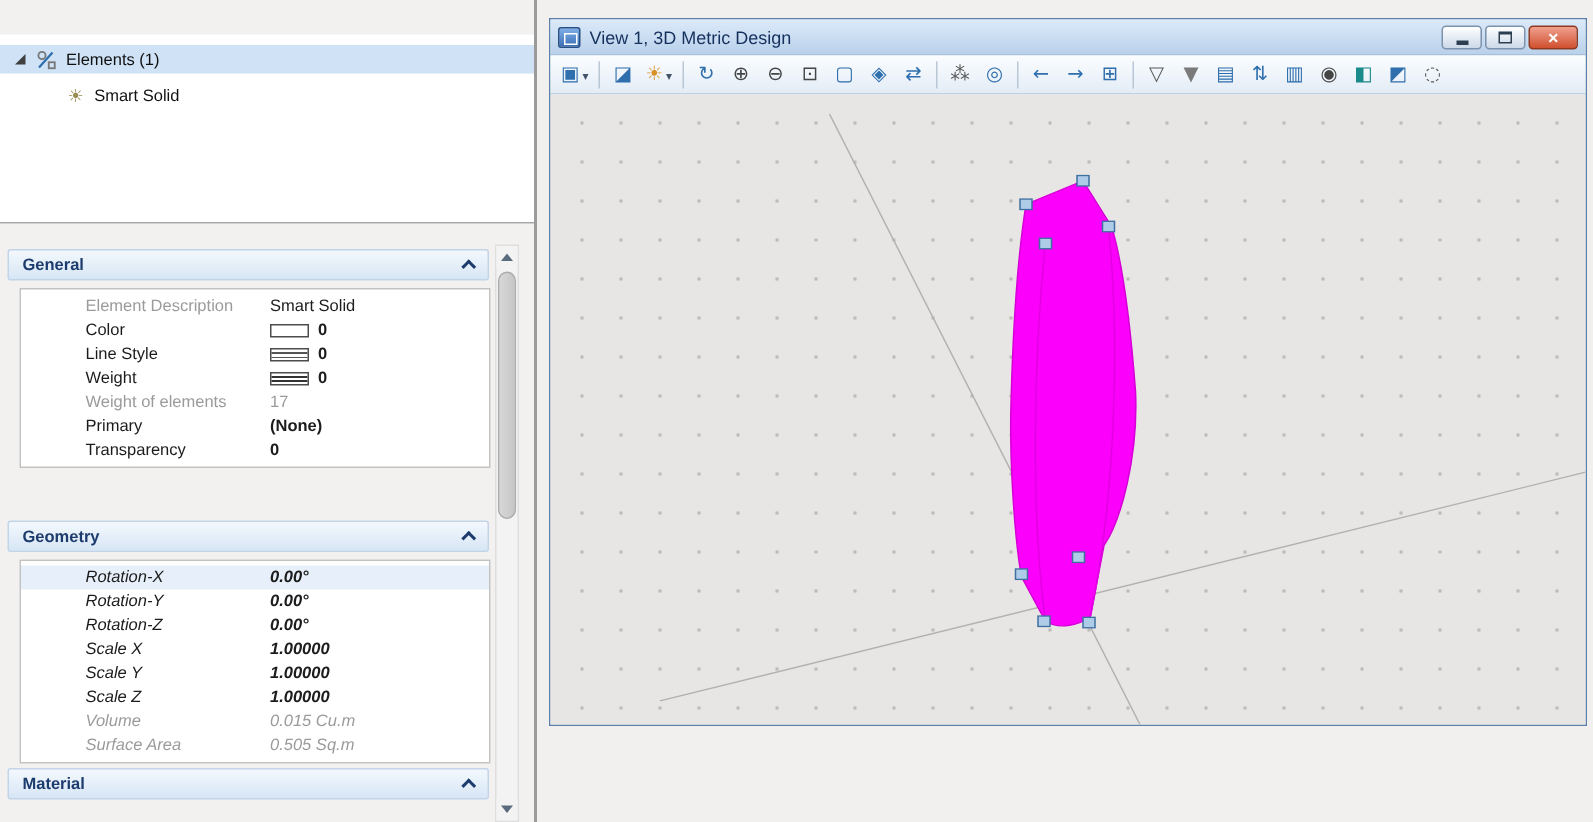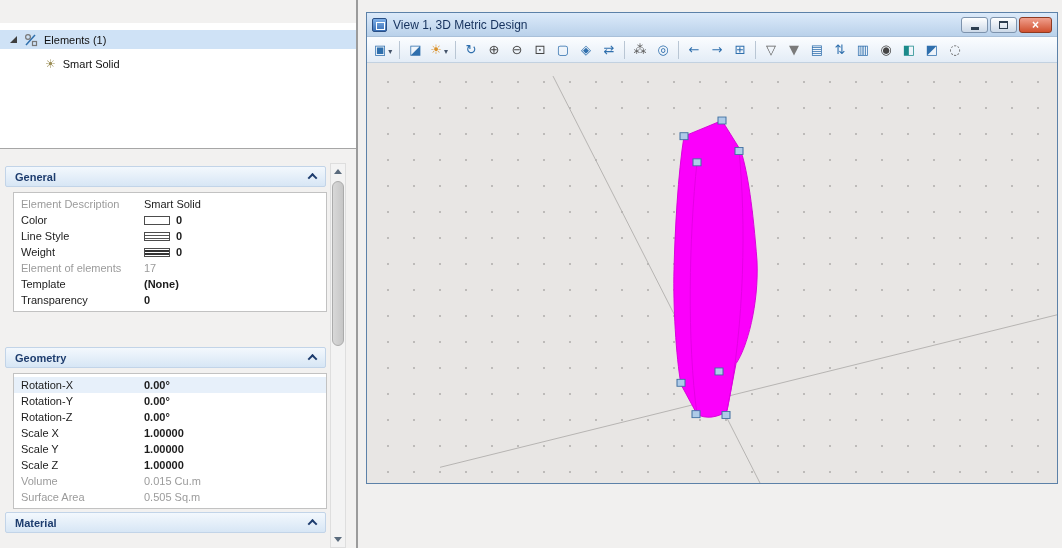--- a/index.html
+++ b/index.html
@@ -34,21 +34,21 @@
     background:linear-gradient(#f3f8fd,#d7e6f5); border:1px solid #c2d4e8; border-radius:2px;
     display:flex; align-items:center; justify-content:space-between; padding:0 9px;gap:28px; }
   .sec-title { font-size:11px; font-weight:bold; color:#1d3c6e; }
   .chev-up { width:7px; height:7px; border-top:2px solid #1d3c6e; border-left:2px solid #1d3c6e;
     transform:rotate(45deg) translate(1px,1px); }
 
   .prop-grid { position:absolute; left:13px; width:314px; background:#fff;
     border:1px solid #c2c2c2; padding:3px 0; }
   .prop-row { display:flex; align-items:center; height:16px; padding-left:7px; font-size:11px; color:#1c1c1c; }
   .prop-row.hl { background:#e7f0fa; }
-  .prop-label { width:123px; flex:none; }
+  .prop-label { width:123px; flex:none;margin-left:36px; }
   .prop-label.muted { color:#9b9b9b; }
   .prop-value { color:#1c1c1c; }
   .prop-value.bold { font-weight:bold; }
   .prop-value.muted { color:#9b9b9b; }
   .swatch { display:inline-block; width:26px; height:9px; border:1px solid #4c4c4c;
     background:#fff; margin-right:6px; flex:none; }
   .swatch-linestyle { background:repeating-linear-gradient(to bottom,#fff 0 2px,#555 2px 3px); }
   .swatch-weight { background:repeating-linear-gradient(to bottom,#fff 0 1.5px,#333 1.5px 3px); }
 
   .scrollbar { position:absolute; left:330px; top:163px; width:16px; height:385px;
@@ -150,43 +150,43 @@
       </div>
 
       <div class="prop-row">
         <span class="prop-label">Weight</span>
         <span class="swatch swatch-weight"></span>
         <span class="prop-value bold">0</span>
       </div>
 
 
       <div class="prop-row">
-        <span class="prop-label muted">Element of elements</span>
+        <span class="prop-label muted">Weight of elements</span>
 
         <span class="prop-value muted">17</span>
       </div>
 
       <div class="prop-row">
-        <span class="prop-label">Template</span>
+        <span class="prop-label">Primary</span>
 
         <span class="prop-value bold">(None)</span>
       </div>
 
       <div class="prop-row">
         <span class="prop-label">Transparency</span>
 
         <span class="prop-value bold">0</span>
       </div>
     </div>
 
   <div class="sec-header" style="top:347px;">
     <span class="sec-title">Geometry</span>
     <span class="chev-up"></span>
   </div>
-  <div class="prop-grid" style="top:373px;">
+  <div class="prop-grid" style="top:373px;font-style:italic;">
 
       <div class="prop-row hl">
         <span class="prop-label">Rotation-X</span>
 
         <span class="prop-value bold">0.00°</span>
       </div>
 
       <div class="prop-row">
         <span class="prop-label">Rotation-Y</span>
 

